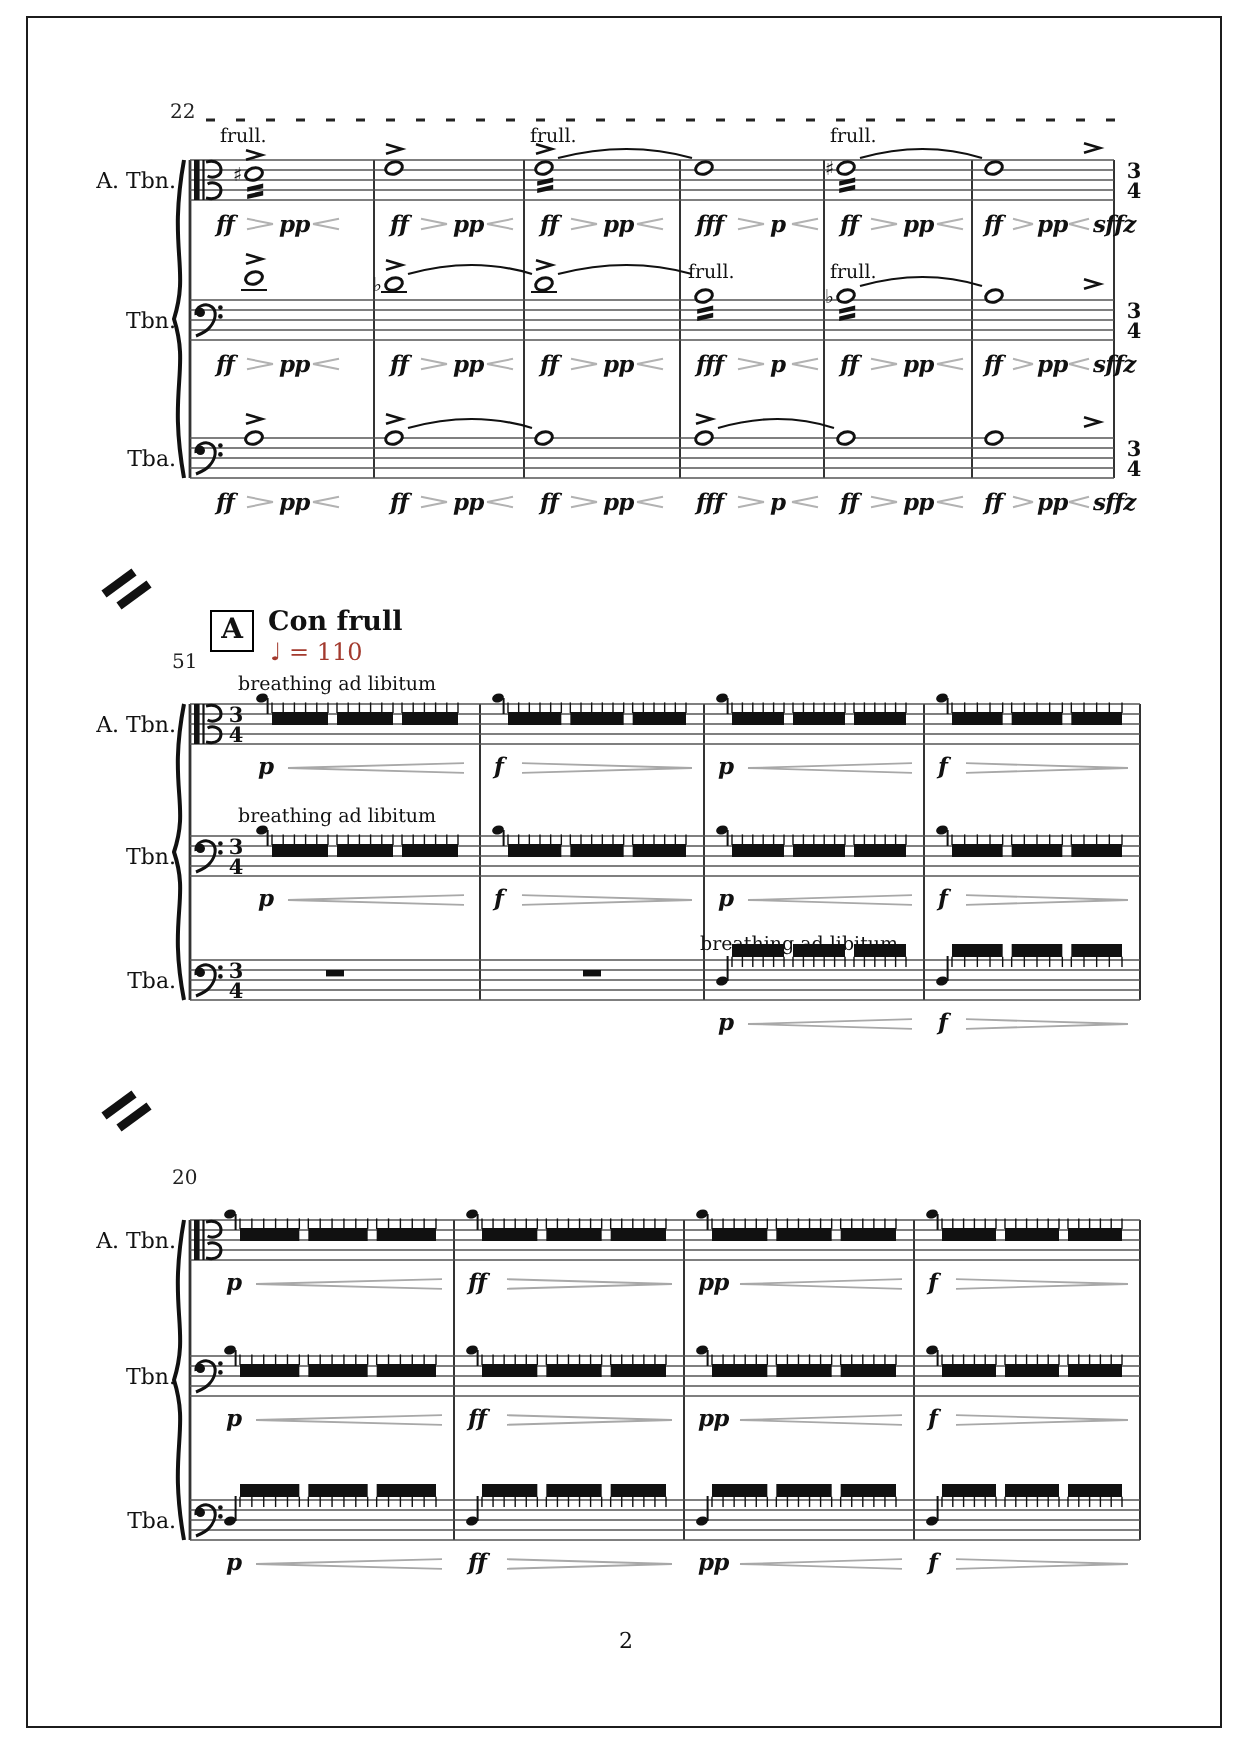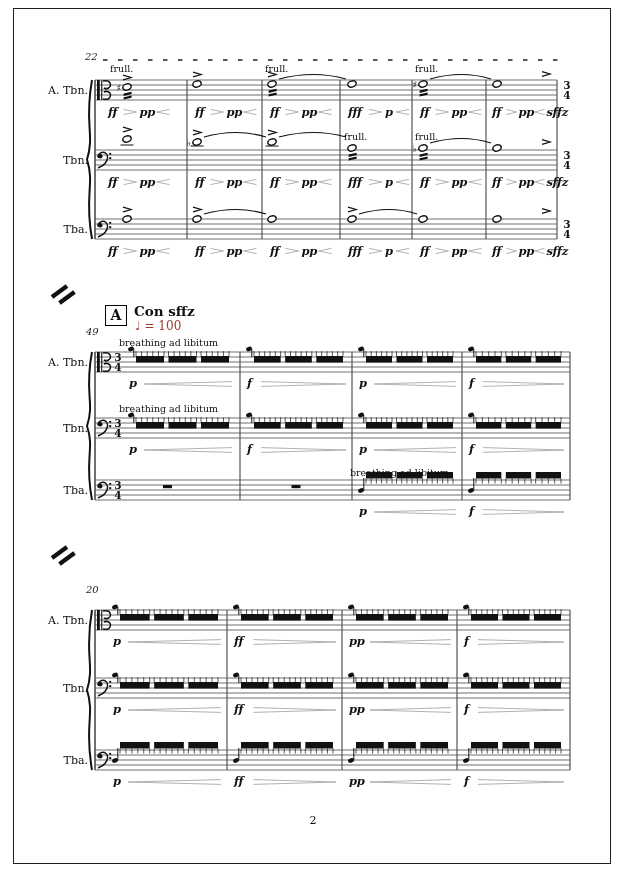--- a/index.html
+++ b/index.html
@@ -4,21 +4,21 @@
 <style>
   html,body{margin:0;padding:0;background:#ffffff;}
   .page{position:relative;width:626px;height:876px;background:#ffffff;overflow:hidden;
         font-family:"DejaVu Serif", serif;color:#111;}
   .page-border{position:absolute;left:13px;top:8px;width:598px;height:856px;
         border:1.5px solid #1c1c1c;box-sizing:border-box;}
   #score-svg{position:absolute;left:0;top:0;}
   #text-layer{position:absolute;left:0;top:0;width:626px;height:876px;}
   #text-layer span{position:absolute;white-space:nowrap;}
   .lbl{font-size:11px;width:60px;text-align:right;}
-  .mnum{font-size:10px;font-style:italic;color:#222;}
+  .mnum{font-size:10px;color:#222;}
   .ann{font-size:9.5px;}
   .dyn{font-size:11.5px;font-weight:bold;font-style:italic;letter-spacing:-0.4px;}
   .rehearsal-box{position:absolute;left:105px;top:305px;width:20px;height:19px;
         border:1.7px solid #000;text-align:center;line-height:19px;
         font-weight:bold;font-size:14px;font-family:"DejaVu Serif",serif;}
   .conmoto{position:absolute;left:134px;top:303px;font-weight:bold;font-size:13.5px;
         font-family:"DejaVu Serif",serif;}
   .tempo{position:absolute;left:135px;top:319px;font-size:12px;font-family:"DejaVu Serif",serif;}
   .tempo .beat{font-family:"DejaVu Sans",sans-serif;font-size:12px;}
   .pagenum{position:absolute;left:303px;top:814px;font-size:11px;width:20px;text-align:center;}
@@ -820,22 +820,22 @@
         <line x1="370" y1="782" x2="451" y2="779.6" stroke="#a8a8a8" stroke-width="0.9"></line>
         <line x1="370" y1="782" x2="451" y2="784.4" stroke="#a8a8a8" stroke-width="0.9"></line>
         <line x1="478" y1="779.6" x2="564" y2="782" stroke="#a8a8a8" stroke-width="0.9"></line>
         <line x1="478" y1="784.4" x2="564" y2="782" stroke="#a8a8a8" stroke-width="0.9"></line>
       </g>
     </svg>
   <div id="text-layer">
     <div class="rehearsal-box">
       <span style="position:static">A</span>
     </div>
-    <span class="conmoto">Con sffz</span>
-    <span class="tempo" style="color: rgb(163, 58, 46);"><span class="beat" style="position:static">♩</span> <span style="position:static">= 100</span></span>
+    <span class="conmoto">Con frull</span>
+    <span class="tempo" style="color: rgb(163, 58, 46);"><span class="beat" style="position:static">♩</span> <span style="position:static">= 110</span></span>
     <span class="pagenum">2</span>
   <span class="mnum" style="left: 85px; top: 51px;">22</span>
       <span class="lbl" style="left: 28px; top: 84px;">A. Tbn.</span>
       <span class="ann" style="left: 110px; top: 63px;">frull.</span>
       <span class="ann" style="left: 265px; top: 63px;">frull.</span>
       <span class="ann" style="left: 415px; top: 63px;">frull.</span>
       <span class="lbl" style="left: 28px; top: 154px;">Tbn.</span>
       <span class="ann" style="left: 344px; top: 131px;">frull.</span>
       <span class="ann" style="left: 415px; top: 131px;">frull.</span>
       <span class="lbl" style="left: 28px; top: 223px;">Tba.</span>
@@ -871,21 +871,21 @@
       <span class="dyn" style="left: 226.5px; top: 244px;">pp</span>
       <span class="dyn" style="left: 270px; top: 244px;">ff</span>
       <span class="dyn" style="left: 301.5px; top: 244px;">pp</span>
       <span class="dyn" style="left: 348px; top: 244px;">fff</span>
       <span class="dyn" style="left: 385px; top: 244px;">p</span>
       <span class="dyn" style="left: 420px; top: 244px;">ff</span>
       <span class="dyn" style="left: 451.5px; top: 244px;">pp</span>
       <span class="dyn" style="left: 492px; top: 244px;">ff</span>
       <span class="dyn" style="left: 518.5px; top: 244px;">pp</span>
       <span class="dyn" style="left: 546.5px; top: 244px;">sffz</span>
-      <span class="mnum" style="left: 86px; top: 326px;">49</span>
+      <span class="mnum" style="left: 86px; top: 326px;">51</span>
       <span class="lbl" style="left: 28px; top: 356px;">A. Tbn.</span>
       <span class="ann" style="left: 119px; top: 337px;">breathing ad libitum</span>
       <span class="dyn" style="left: 129px; top: 376px;">p</span>
       <span class="dyn" style="left: 247px; top: 376px;">f</span>
       <span class="dyn" style="left: 359px; top: 376px;">p</span>
       <span class="dyn" style="left: 469px; top: 376px;">f</span>
       <span class="lbl" style="left: 28px; top: 422px;">Tbn.</span>
       <span class="ann" style="left: 119px; top: 403px;">breathing ad libitum</span>
       <span class="dyn" style="left: 129px; top: 442px;">p</span>
       <span class="dyn" style="left: 247px; top: 442px;">f</span>

